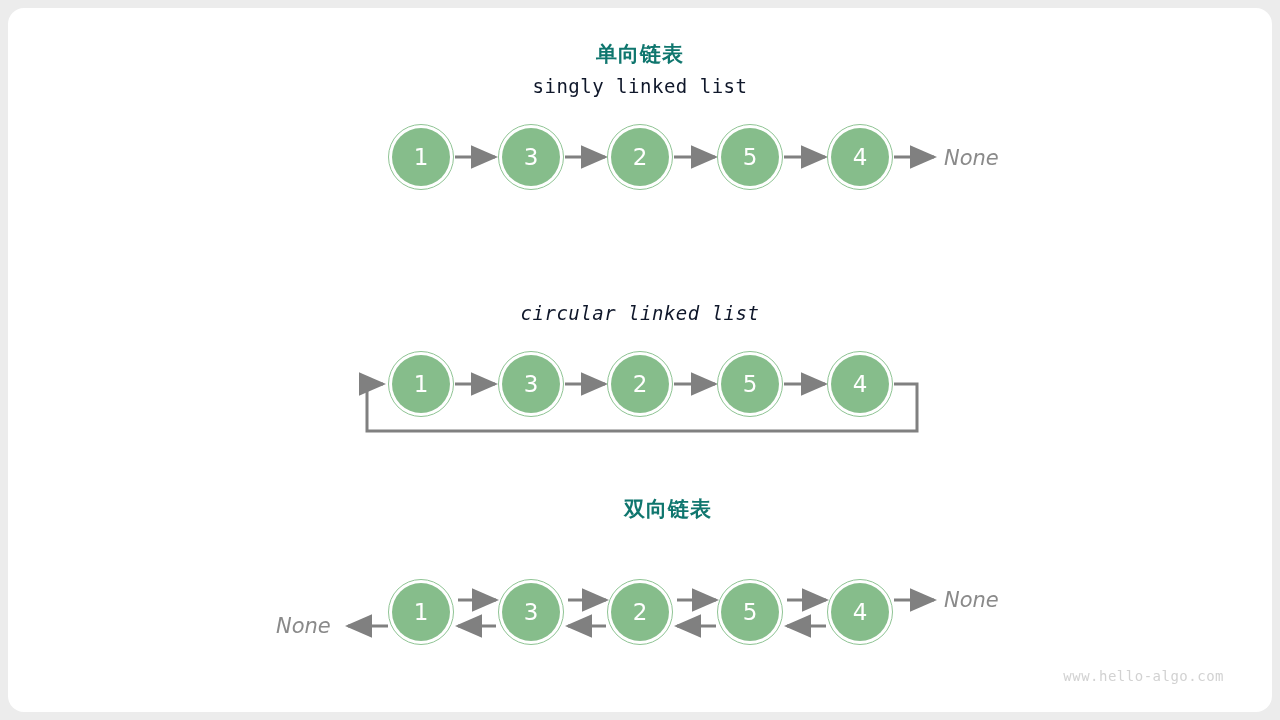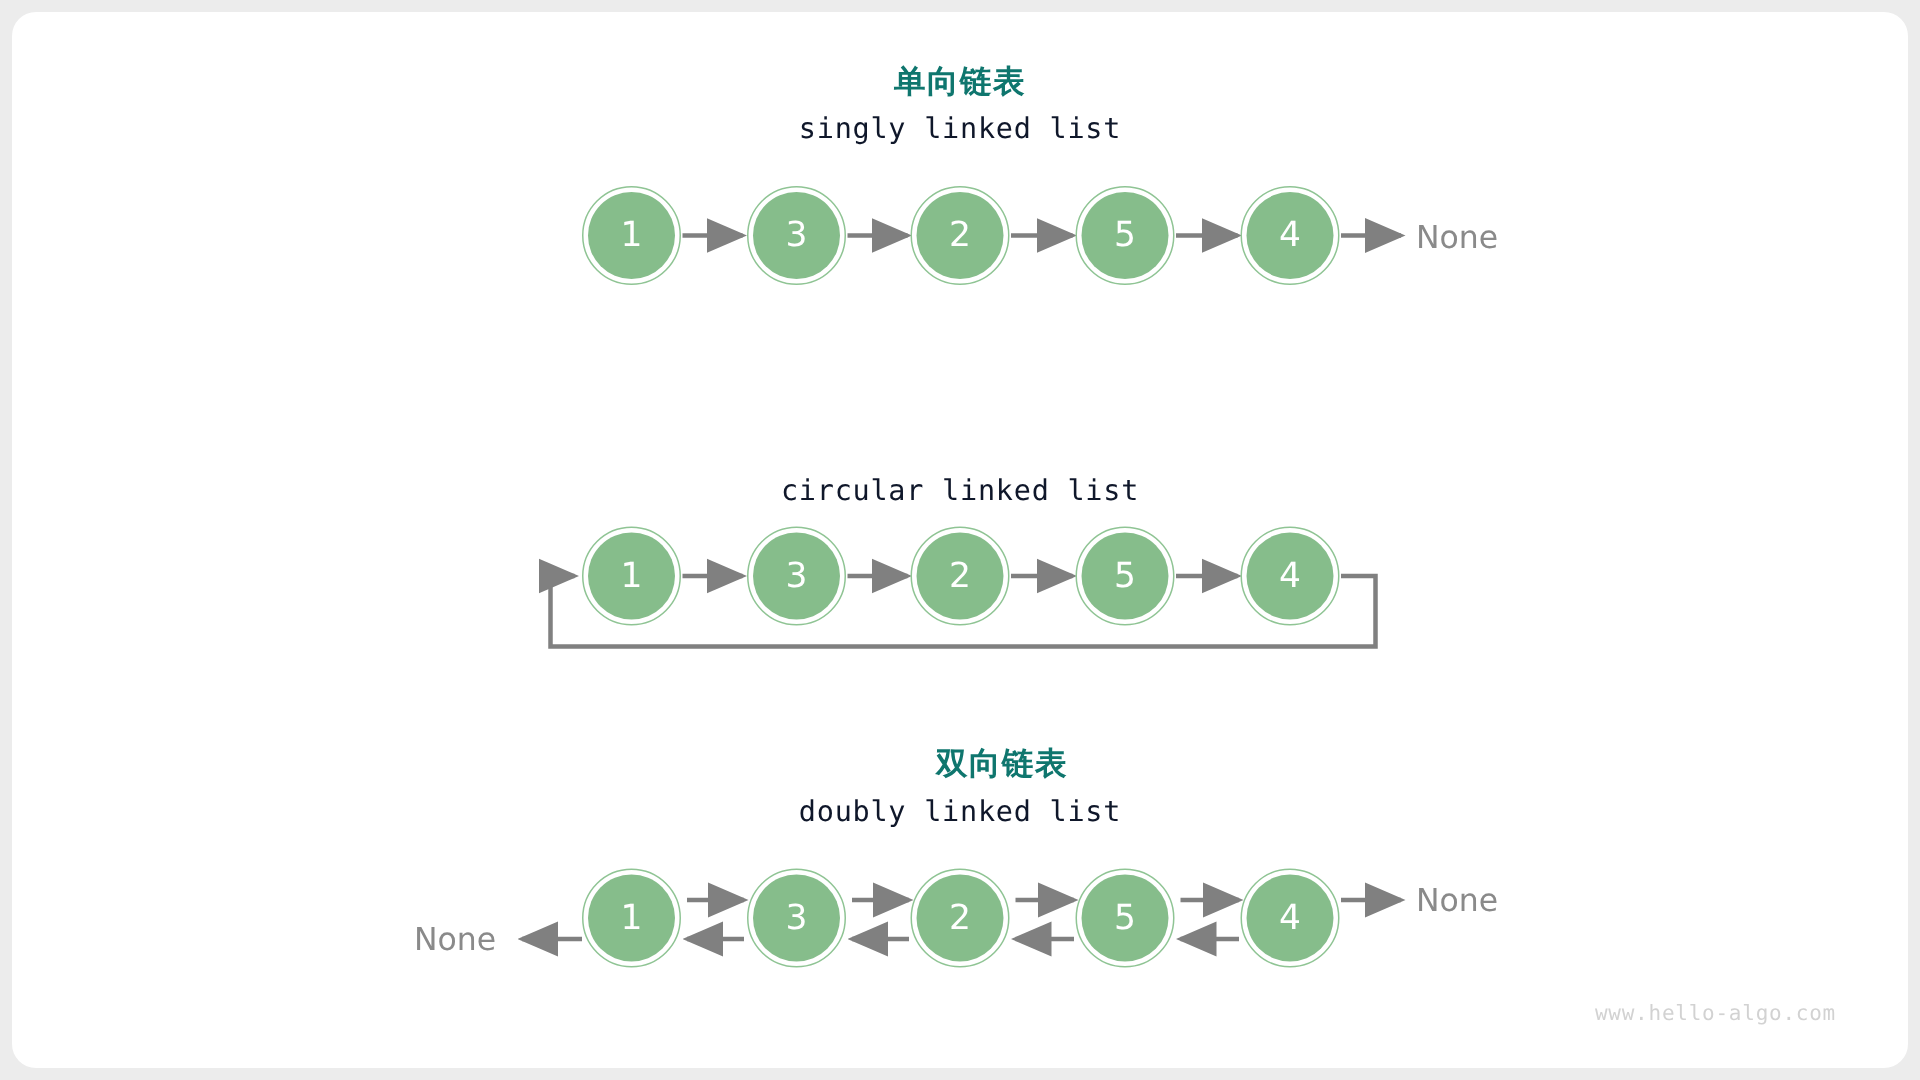--- a/index.html
+++ b/index.html
@@ -38,20 +38,21 @@
     font-size: 19px;
     color: #0f172a;
     letter-spacing: 0.5px;
   }
   .none-label {
     position: absolute;
     font-family: "DejaVu Sans", "Liberation Sans", sans-serif;
     font-size: 21px;
     color: #8a8a8a;
     white-space: nowrap;
+    font-style: italic;
   }
   .watermark {
     position: absolute;
     right: 48px;
     bottom: 28px;
     font-family: "DejaVu Sans Mono", "Liberation Mono", monospace;
     font-size: 14px;
     color: #d2d2d2;
     letter-spacing: 0.5px;
     margin-top: 20px;
@@ -158,21 +159,21 @@
       <span class="val">5</span>
     </div>
   </div>
   <div class="node" style="left:819px; top:116px;">
     <div class="disc">
       <span class="val">4</span>
     </div>
   </div>
   <div class="none-label" style="left:936px; top:138px;">None</div>
 
-  <div class="section-sub" style="top:308px;">circular linked list</div>
+  <div class="section-sub" style="top:294px;font-style:italic;">circular linked list</div>
 
   <div class="node" style="left:380px; top:343px;">
     <div class="disc">
       <span class="val">1</span>
     </div>
   </div>
   <div class="node" style="left:490px; top:343px;">
     <div class="disc">
       <span class="val">3</span>
     </div>
@@ -187,21 +188,20 @@
       <span class="val">5</span>
     </div>
   </div>
   <div class="node" style="left:819px; top:343px;">
     <div class="disc">
       <span class="val">4</span>
     </div>
   </div>
 
   <div class="section-title" style="top:487px;padding-left:28px;">双向链表</div>
-  <div class="section-sub" style="top:522px;">doubly linked list</div>
 
   <div class="node" style="left:380px; top:571px;">
     <div class="disc">
       <span class="val">1</span>
     </div>
   </div>
   <div class="node" style="left:490px; top:571px;">
     <div class="disc">
       <span class="val">3</span>
     </div>

